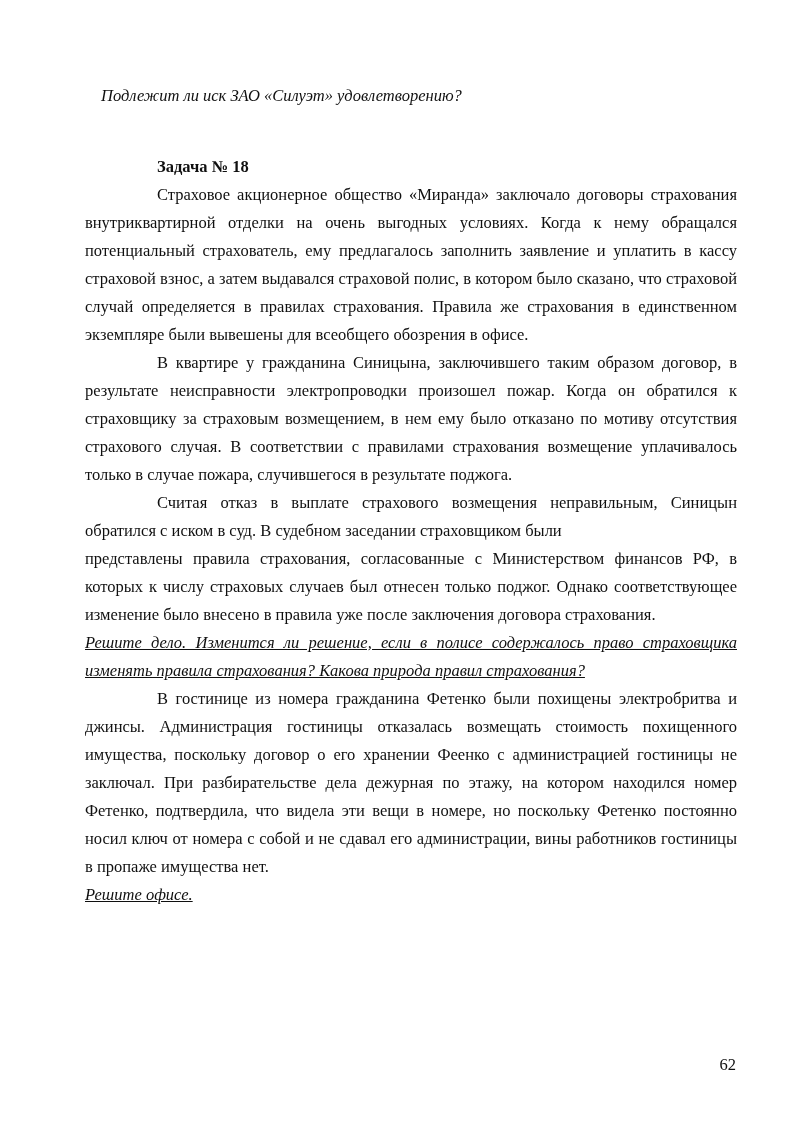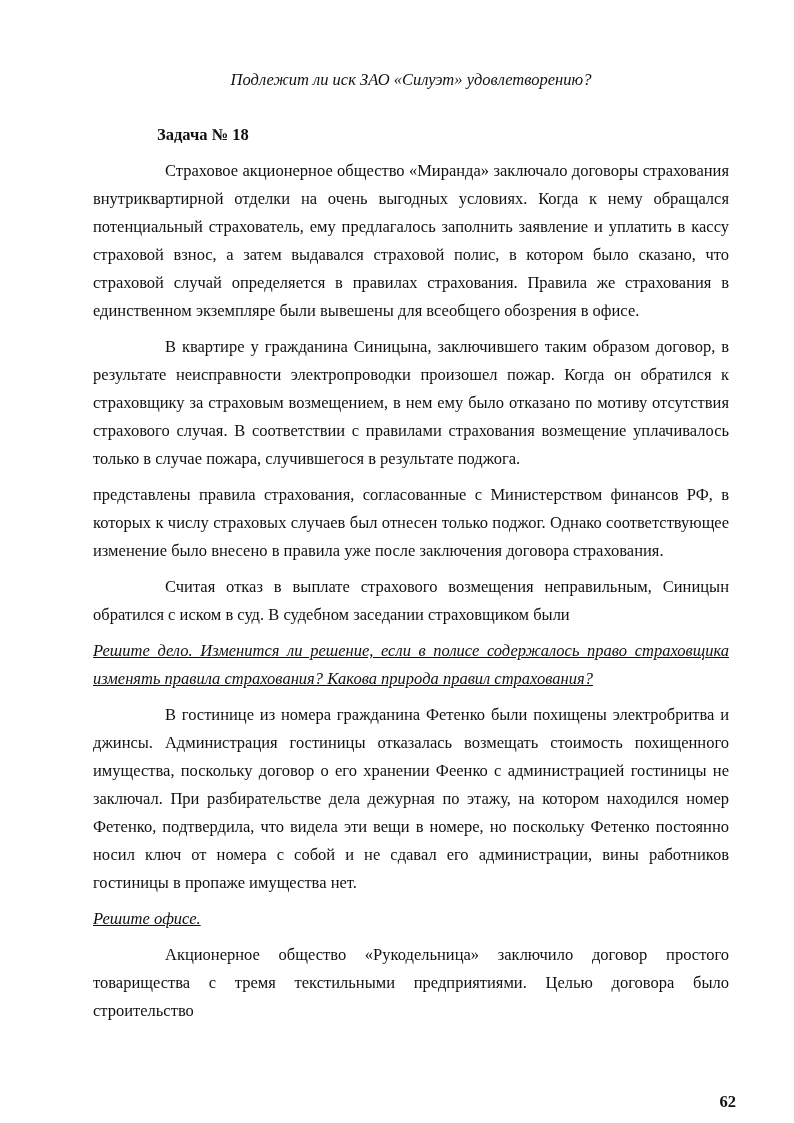--- a/index.html
+++ b/index.html
@@ -10,66 +10,64 @@
     background: #ffffff;
     box-sizing: border-box;
     padding: 66px 57px 0 85px;
     overflow: hidden;
     font-family: "Liberation Serif", "DejaVu Serif", serif;
     font-size: 16.5px;
     line-height: 28px;
     color: #101010;
   }
   .intro-q {
-    margin: 0;
+    margin: 16px;
     font-style: italic;
-    text-align: center;
+    text-align: left;
   }
   .task-heading {
-    margin: 27px 0 0 72px;
+    margin: 43px 0 0 72px;
     font-weight: bold;
     font-size: 16.5px;
     line-height: 28px;
   }
   .para {
-    margin: 8px;
+    margin: 0;
     text-align: justify;
   }
   .para.indent { text-indent: 72px; }
   .para.italic { font-style: italic; text-decoration: underline; }
   .page-number {
     position: absolute;
-    top: 1088px;
+    top: 1051px;
     right: 58px;
     line-height: 28px;
-    font-weight: bold;
   }
 </style>
 </head>
 <body>
 
 <div class="page">
 
   <p class="intro-q">Подлежит ли иск ЗАО «Силуэт» удовлетворению?</p>
 
   <p class="task-heading">Задача № 18</p>
 
   <p class="para indent">Страховое акционерное общество «Миранда» заключало договоры страхования внутриквартирной отделки на очень выгодных условиях. Когда к нему обращался потенциальный страхователь, ему предлагалось заполнить заявление и уплатить в кассу страховой взнос, а затем выдавался страховой полис, в котором было сказано, что страховой случай определяется в правилах страхования. Правила же страхования в единственном экземпляре были вывешены для всеобщего обозрения в офисе.</p>
 
   <p class="para indent">В квартире у гражданина Синицына, заключившего таким образом договор, в результате неисправности электропроводки произошел пожар. Когда он обратился к страховщику за страховым возмещением, в нем ему было отказано по мотиву отсутствия страхового случая. В соответствии с правилами страхования возмещение уплачивалось только в случае пожара, случившегося в результате поджога.</p>
 
+  <p class="para indent">Считая отказ в выплате страхового возмещения неправильным, Синицын обратился с иском в суд. В судебном заседании страховщиком были</p>
+
   <p class="para">представлены правила страхования, согласованные с Министерством финансов РФ, в которых к числу страховых случаев был отнесен только поджог. Однако соответствующее изменение было внесено в правила уже после заключения договора страхования.</p>
-
-  <p class="para indent">Считая отказ в выплате страхового возмещения неправильным, Синицын обратился с иском в суд. В судебном заседании страховщиком были</p>
 
   <p class="para italic">Решите дело. Изменится ли решение, если в полисе содержалось право страховщика изменять правила страхования? Какова природа правил страхования?</p>
 
 
   <p class="para indent">В гостинице из номера гражданина Фетенко были похищены электробритва и джинсы. Администрация гостиницы отказалась возмещать стоимость похищенного имущества, поскольку договор о его хранении Феенко с администрацией гостиницы не заключал. При разбирательстве дела дежурная по этажу, на котором находился номер Фетенко, подтвердила, что видела эти вещи в номере, но поскольку Фетенко постоянно носил ключ от номера с собой и не сдавал его администрации, вины работников гостиницы в пропаже имущества нет.</p>
 
   <p class="para italic">Решите офисе.</p>
 
 
-  <p class="para indent">Акционерное общество «Рукодельница» заключило договор простого товарищества с тремя текстильными предприятиями. Целью договора было строительство</p>
 
   <div class="page-number">62</div>
 
 </div>
 
 </body></html>

